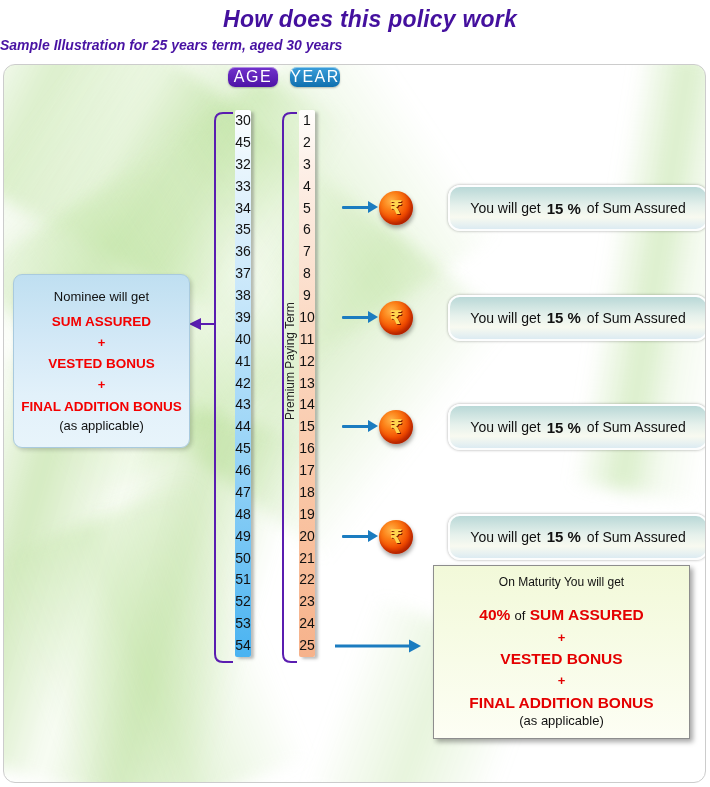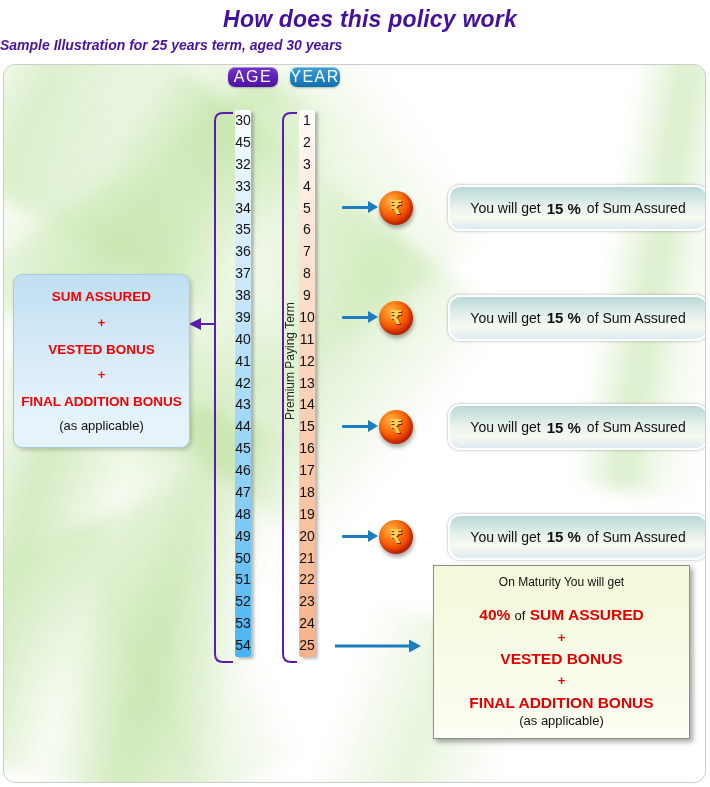--- a/index.html
+++ b/index.html
@@ -201,20 +201,21 @@
       <div class="cell">21</div>
       <div class="cell">22</div>
       <div class="cell">23</div>
       <div class="cell">24</div>
       <div class="cell">25</div>
     </div>
 
   <div class="premium-label">Premium Paying Term</div>
 
   <div class="nominee-box">
+    <div class="nb-intro">Nominee will get</div>
     <div class="nb-item">SUM ASSURED</div>
     <div class="nb-plus">+</div>
     <div class="nb-item">VESTED BONUS</div>
     <div class="nb-plus">+</div>
     <div class="nb-item">FINAL ADDITION BONUS</div>
     <div class="nb-note">(as applicable)</div>
   </div>
 
   <div id="payout-layer">
       <div class="payout-group" style="top: 120.46px;">

